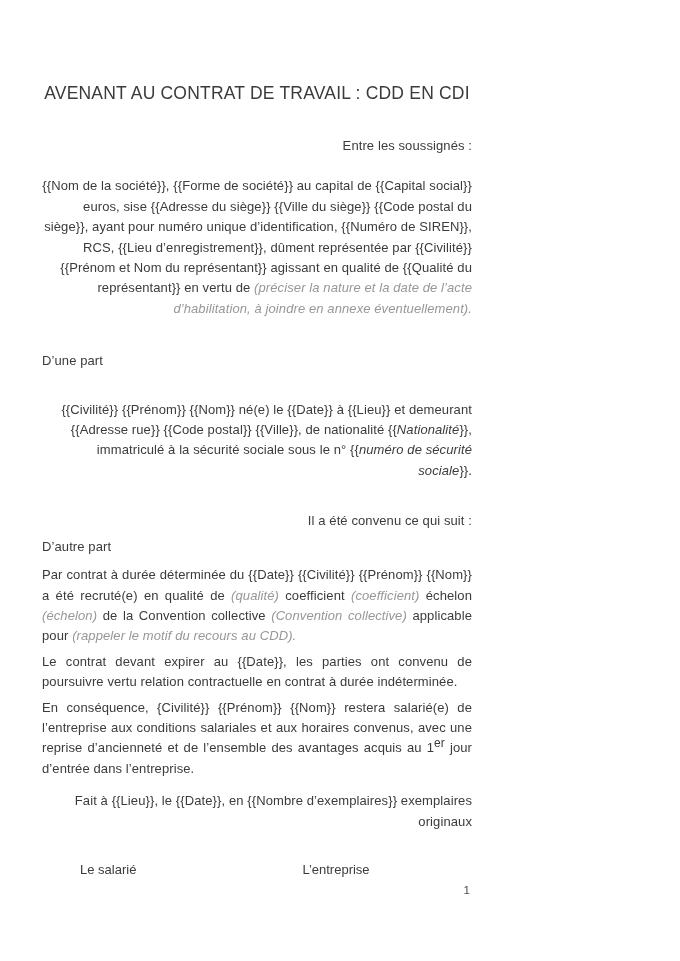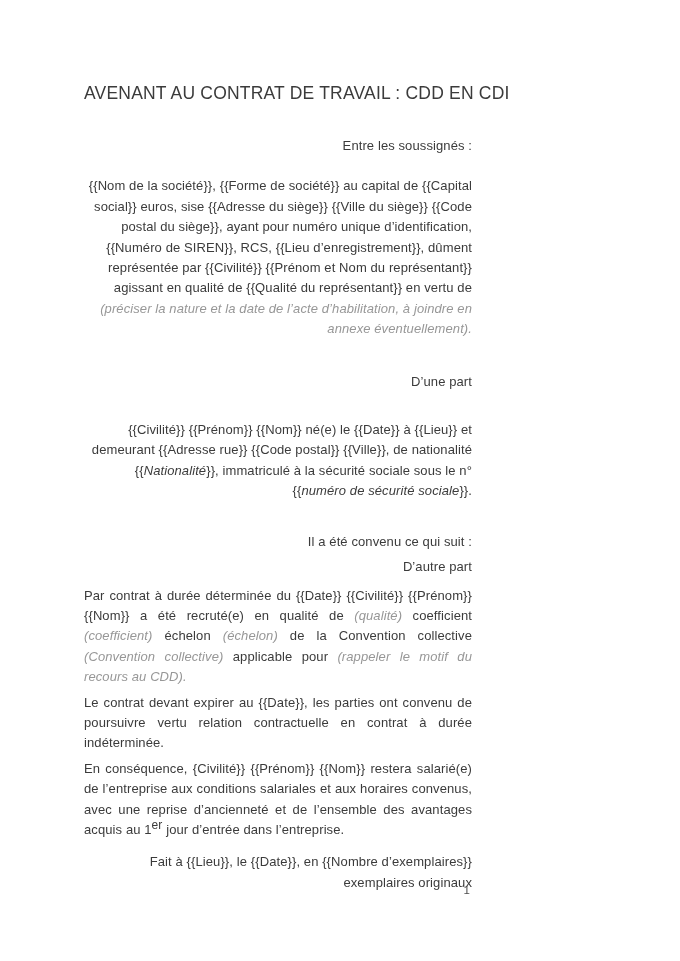--- a/index.html
+++ b/index.html
@@ -16,41 +16,41 @@
   body {
     width: 680px;
     height: 961px;
     font-family: "Liberation Sans", sans-serif;
     color: var(--text);
   }
   .page {
     position: relative;
     width: 552px;
     height: 961px;
-    padding: 82px 80px 0 84px;
+    padding: 82px 80px 0 42px;
     background: var(--bg);
     overflow: hidden;
   }
   .doc-title {
     margin: 0;
     font-size: 17.5px;
     font-weight: 400;
     line-height: 22px;
     text-align: center;
     letter-spacing: 0.2px;
     white-space: nowrap;
   }
   .doc-body p.block {
     margin: 0;
     font-size: 13px;
     line-height: 20.4px;
     letter-spacing: 0.1px;
   }
   .align-left    { text-align: right; }
-  .align-right   { text-align: right; }
+  .align-right   { text-align: left; }
   .align-justify { text-align: justify; }
   .seg-ph { color: var(--ph); font-style: italic; }
   .seg-it { font-style: italic; }
   sup.seg-sup { font-size: 12px; line-height: 0; }
 
   
   [data-block-id="intro"]            { margin-top: 32px !important; }
   [data-block-id="company-party"]    { margin-top: 20px !important; }
   [data-block-id="dune-part"]        { margin-top: 32px !important; }
   [data-block-id="et"]               { margin-top: 14px !important; }
@@ -92,15 +92,19 @@
       <p class="block align-right" data-block-id="dune-part"><span class="seg-normal">D’une part</span></p>
       <p class="block align-left" data-block-id="employee-party"><span class="seg-normal">{{Civilité}} {{Prénom}} {{Nom}} né(e) le {{Date}} à {{Lieu}} et demeurant {{Adresse rue}} {{Code postal}} {{Ville}}, de nationalité {{</span><span class="seg-it">Nationalité</span><span class="seg-normal">}}, immatriculé à la sécurité sociale sous le n° {{</span><span class="seg-it">numéro de sécurité sociale</span><span class="seg-normal">}}.</span></p>
       <p class="block align-left" data-block-id="convenu"><span class="seg-normal">Il a été convenu ce qui suit :</span></p>
       <p class="block align-right" data-block-id="dautre-part"><span class="seg-normal">D’autre part</span></p>
       <p class="block align-justify" data-block-id="cdd-recruitment"><span class="seg-normal">Par contrat à durée déterminée du {{Date}} {{Civilité}} {{Prénom}} {{Nom}} a été recruté(e) en qualité de </span><span class="seg-ph">(qualité)</span><span class="seg-normal"> coefficient </span><span class="seg-ph">(coefficient)</span><span class="seg-normal"> échelon </span><span class="seg-ph">(échelon)</span><span class="seg-normal"> de la Convention collective </span><span class="seg-ph">(Convention collective)</span><span class="seg-normal"> applicable pour </span><span class="seg-ph">(rappeler le motif du recours au CDD).</span></p>
       <p class="block align-justify" data-block-id="expiration"><span class="seg-normal">Le contrat devant expirer au {{Date}}, les parties ont convenu de poursuivre vertu relation contractuelle en contrat à durée indéterminée.</span></p>
       <p class="block align-justify" data-block-id="consequence"><span class="seg-normal">En conséquence, {Civilité}} {{Prénom}} {{Nom}} restera salarié(e) de l’entreprise aux conditions salariales et aux horaires convenus, avec une reprise d’ancienneté et de l’ensemble des avantages acquis au 1</span><sup class="seg-sup">er</sup><span class="seg-normal"> jour d’entrée dans l’entreprise.</span></p>
       <p class="block align-left" data-block-id="fait-a"><span class="seg-normal">Fait à {{Lieu}}, le {{Date}}, en {{Nombre d’exemplaires}} exemplaires originaux</span></p>
     </div>
 
+  <div class="signatures">
+    <span class="sig-left">Le salarié</span>
+    <span class="sig-right">L’entreprise</span>
+  </div>
 
   <span class="page-number">1</span>
 </div>
 
 </body></html>

